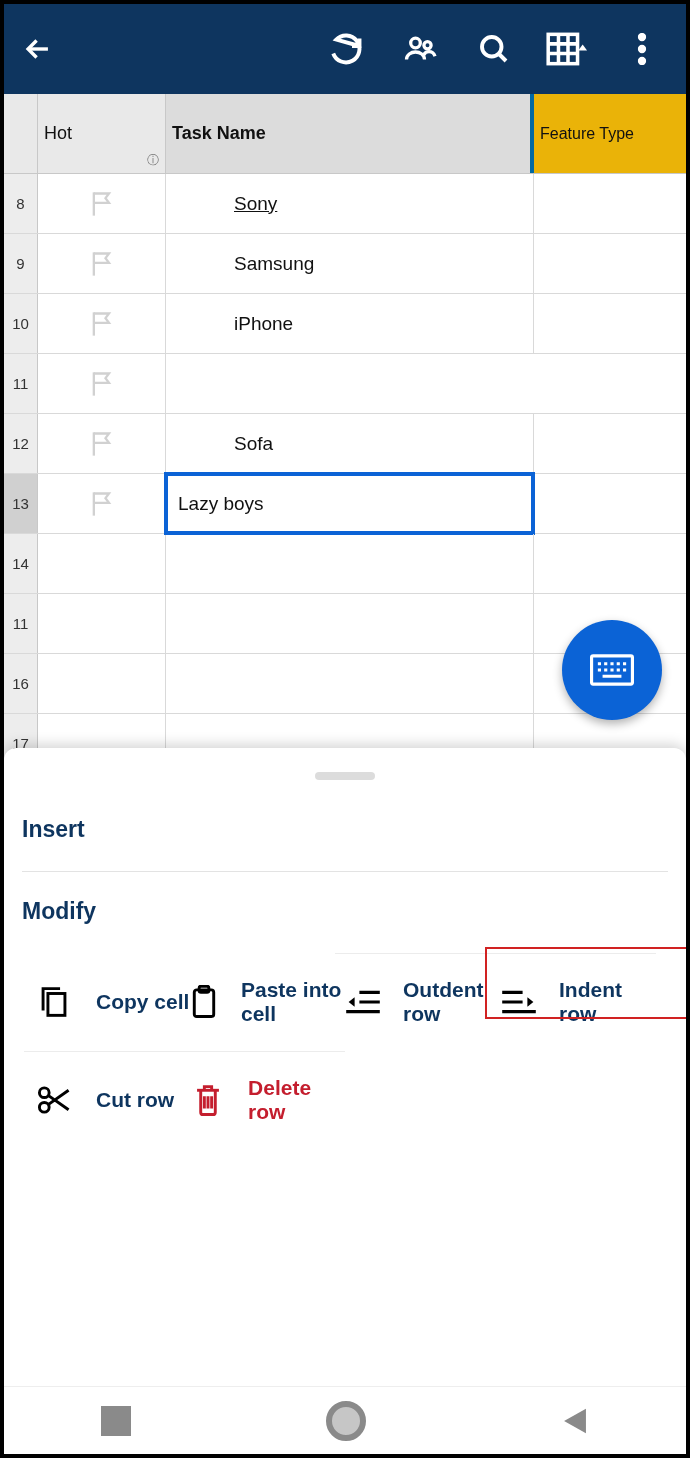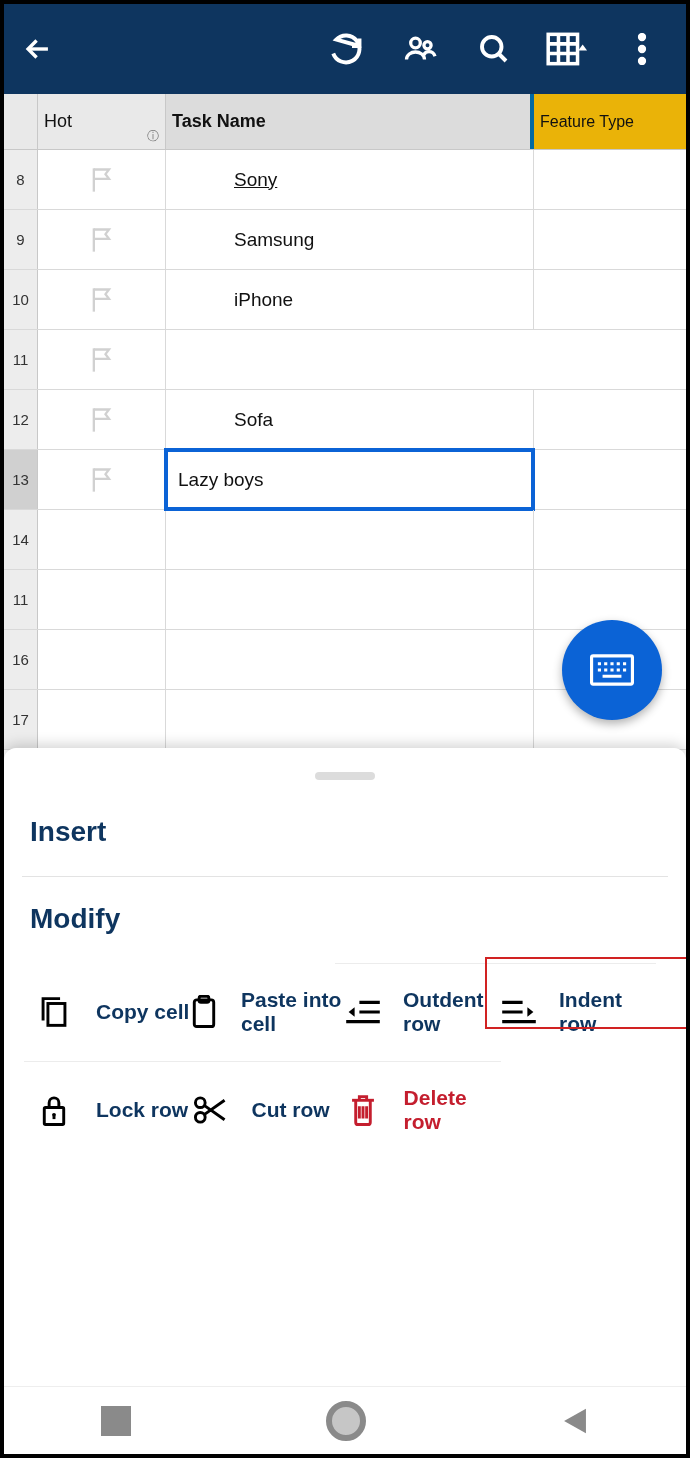--- a/index.html
+++ b/index.html
@@ -19,21 +19,21 @@
   .appbar .spacer { flex: 1; }
   .appbar .icon-btn { width: 60px; height: 60px; display:flex; align-items:center; justify-content:center; margin-left: 14px; }
   .appbar svg { stroke: #fff; }
 
   
   .sheet {
     background: #e9e9e9;
   }
   .header-row {
     display: flex;
-    height: 56px;
+    height: 80px;
     background: #e9e9e9;
     border-bottom: 1px solid #c8c8c8;
     position: relative;
   }
   .header-row .col-num { width: 34px; background:#e9e9e9; border-right:1px solid #c8c8c8; }
   .header-row .col-hot { width: 128px; display:flex; align-items: center; padding-left:6px; font-size:18px; color:#111; position:relative; border-right:1px solid #c8c8c8; background:#e9e9e9;}
   .header-row .col-hot .info-dot { position:absolute; bottom:4px; right:6px; font-size:12px; color:#777; }
   .header-row .col-task { flex:1; min-width:0; display:flex; align-items:center; padding-left:6px; font-size:18px; font-weight:bold; color:#111; background:#dcdcdc; border-right:4px solid #0369a1;}
   .header-row .col-feat { width: 152px; display:flex; align-items:center; padding-left:6px; font-size:16px; color:#111; background:#eab308;}
 
@@ -74,23 +74,23 @@
     top: 744px;
     bottom: 68px;
     background: #fff;
     border-radius: 12px 12px 0 0;
     box-shadow: 0 -3px 14px rgba(0,0,0,.18);
     padding: 12px 0 0 0;
   }
   .sheet-handle { width: 60px; height: 8px; background:#dcdcdc; border-radius:4px; margin: 12px auto 28px auto; }
   .sheet-section-title {
     color: #0e355f;
-    font-size: 28px;
+    font-size: 23px;
     font-weight: 600;
-    padding: 8px 30px 28px 26px;
+    padding: 8px 30px 28px 18px;
   }
   .sheet-divider { height:1px; background:#e3e3e3; margin: 0 18px; }
   .action-grid {
     display:grid;
     grid-template-columns: 1fr 1fr 1fr 1fr;
     padding: 0 30px;
   }
   .action-item {
     display:flex;
     align-items:center;
@@ -375,31 +375,20 @@
           <svg width="36" height="28" viewBox="0 0 30 22" fill="none" stroke="#000" stroke-width="2.6">
             <path d="M1 3h17M1 11h17M1 19h28"></path>
             <path d="M22 7l5 4-5 4z" fill="#000" stroke="none"></path>
           </svg>
         </div>
       <span>Indent row</span>
     </div>
 
     <div class="action-item row-sep">
       <div class="icon-slot">
-          <svg width="30" height="34" viewBox="0 0 24 28" fill="none" stroke="#000" stroke-width="2.4">
-            <rect x="4" y="12" width="16" height="14" rx="1"></rect>
-            <path d="M8 12V8a4 4 0 0 1 8 0v4"></path>
-            <circle cx="12" cy="18" r="1.6" fill="#000" stroke="none"></circle>
-            <path d="M12 19v2.5"></path>
-          </svg>
-        </div>
-      <span>Lock row</span>
-    </div>
-    <div class="action-item row-sep">
-      <div class="icon-slot">
           <svg width="34" height="30" viewBox="0 0 28 24" fill="none" stroke="#000" stroke-width="2.4">
             <circle cx="6" cy="6" r="4"></circle>
             <circle cx="6" cy="18" r="4"></circle>
             <path d="M9.2 8.2L26 20M9.2 15.8L26 4"></path>
           </svg>
         </div>
       <span>Cut row</span>
     </div>
 
     <div class="action-item row-sep delete">

